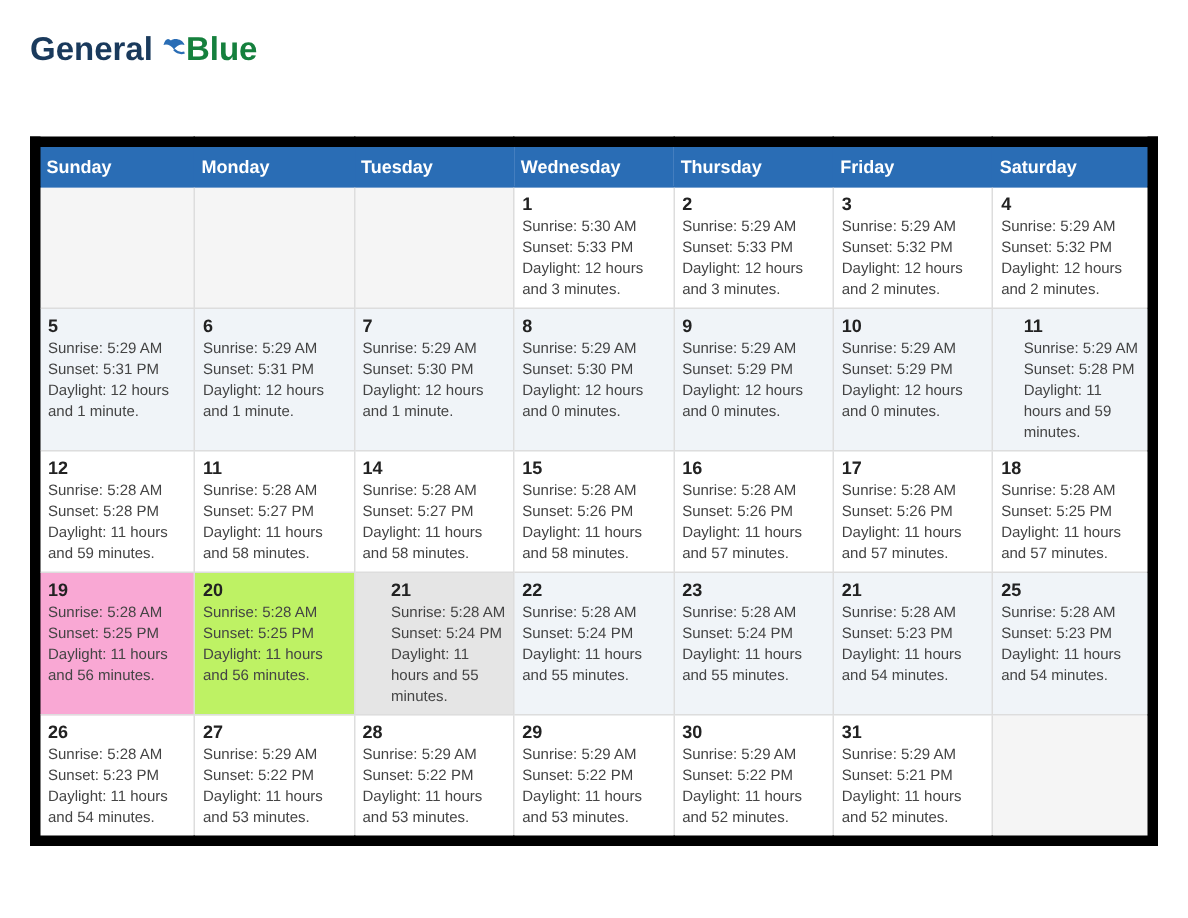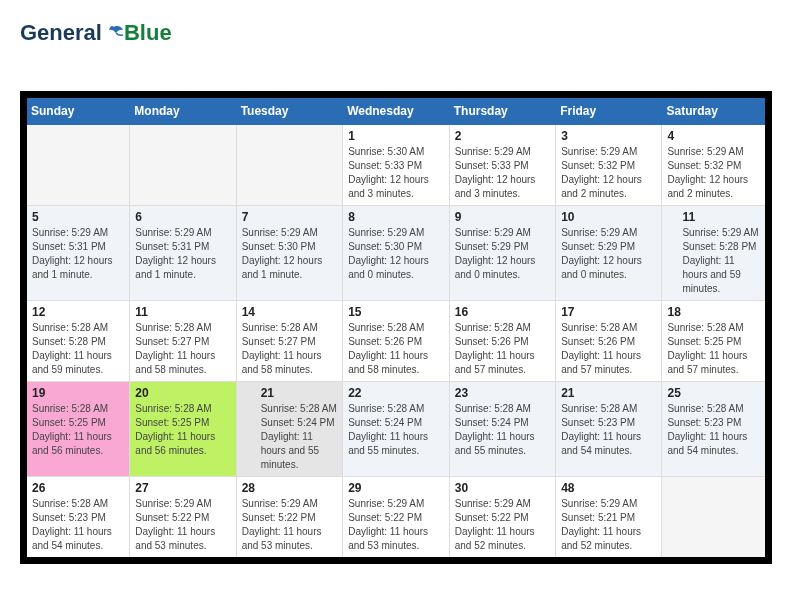--- a/index.html
+++ b/index.html
@@ -308,21 +308,21 @@
 Sunset: 5:22 PM
 Daylight: 11 hours and 53 minutes.</div>
         </td>
         <td>
           <span class="day-number">30</span>
           <div class="day-info" style="white-space: pre-line;">Sunrise: 5:29 AM
 Sunset: 5:22 PM
 Daylight: 11 hours and 52 minutes.</div>
         </td>
         <td>
-          <span class="day-number">48</span>
+          <span class="day-number">31</span>
           <div class="day-info" style="white-space: pre-line;">Sunrise: 5:29 AM
 Sunset: 5:21 PM
 Daylight: 11 hours and 52 minutes.</div>
         </td>
         <td class="empty-cell"></td>
       </tr>
     </tbody>
 </table>
 
 </body></html>

